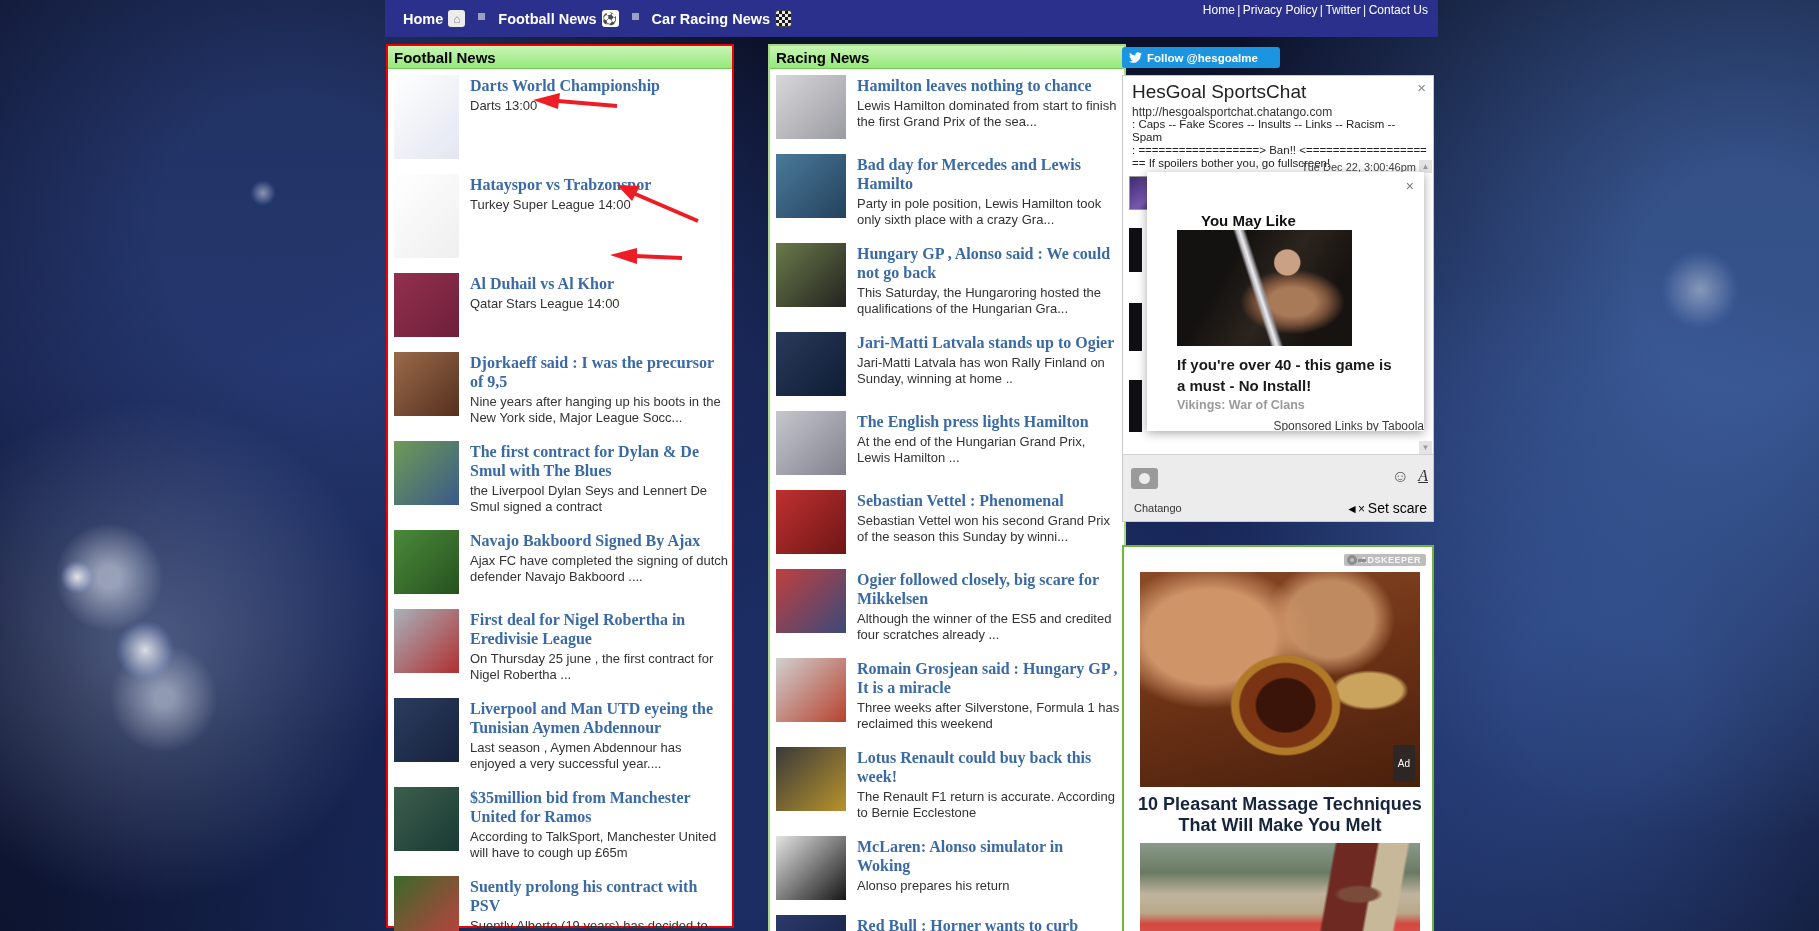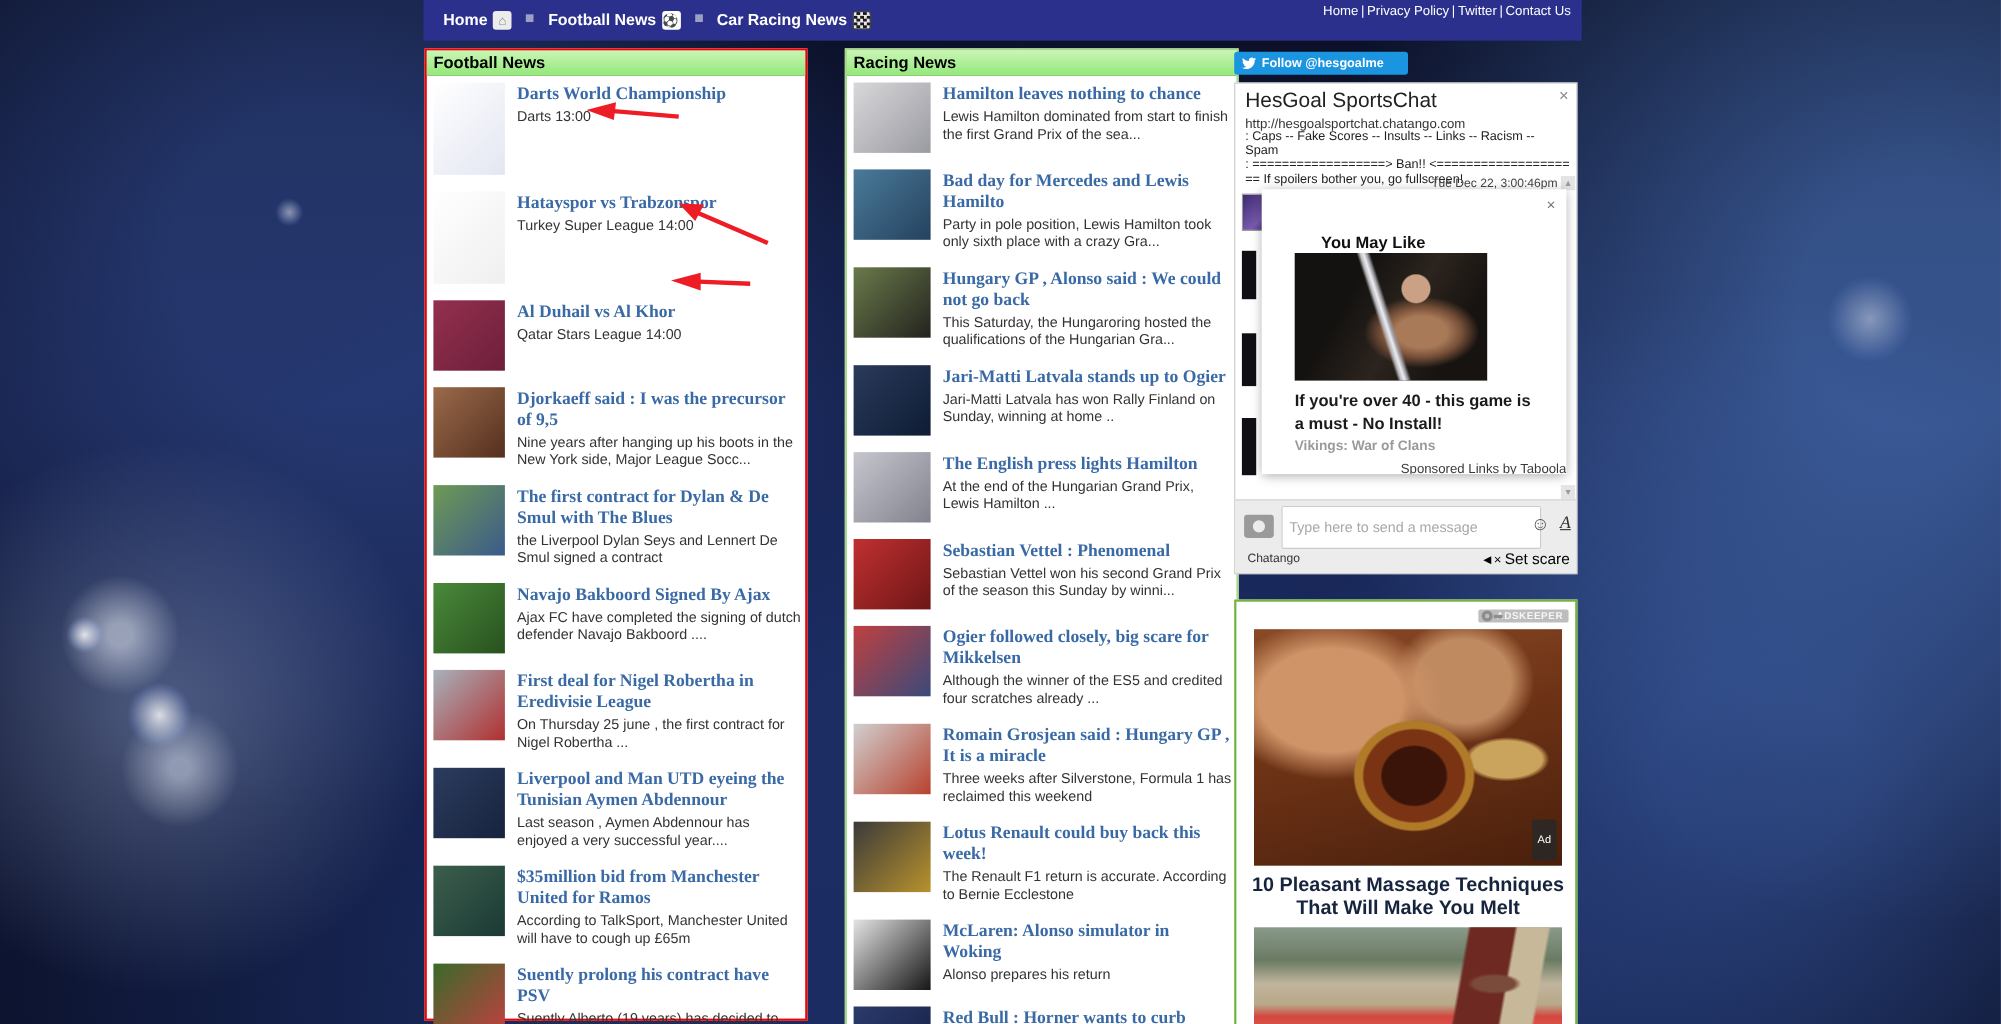--- a/index.html
+++ b/index.html
@@ -213,21 +213,21 @@
       <div class="news-item">
     <div class="thumb" style="background: linear-gradient(135deg, rgb(60, 94, 76), rgb(26, 58, 52));"></div>
     <div class="news-text">
       <div class="news-title">$35million bid from Manchester United for Ramos</div>
       <div class="news-desc">According to TalkSport, Manchester United will have to cough up £65m</div>
     </div>
   </div>
       <div class="news-item">
     <div class="thumb" style="background: linear-gradient(135deg, rgb(58, 106, 42), rgb(192, 64, 64));"></div>
     <div class="news-text">
-      <div class="news-title">Suently prolong his contract have PSV</div>
+      <div class="news-title">Suently prolong his contract with PSV</div>
       <div class="news-desc">Suently Alberto (19 years) has decided to prolong his contract with PSV ...</div>
     </div>
   </div>
     </div>
 </div>
 
 <div class="col col-racing">
   <div class="col-header">Racing News</div>
   <div class="news-list">
       <div class="news-item">
@@ -358,21 +358,20 @@
     <span class="chat-ad-close">×</span>
     <div class="chat-ad-head">You May Like</div>
     <div class="chat-ad-img"></div>
     <div class="chat-ad-line1">If you're over 40 - this game is a must - No Install!</div>
     <div class="chat-ad-line2">Vikings: War of Clans</div>
     <div class="chat-ad-sponsor">Sponsored Links by Taboola</div>
   </div>
 
   <div class="chat-input-area">
     <div class="cam-icon"></div>
-    <input class="chat-input" placeholder="Type here to send a message" style="">
     <span class="smiley">☺</span>
     <span class="font-a">A</span>
     <span class="chatango-brand">Chatango</span>
     <span class="mute">◄×</span>
     <span class="setname">Set scare</span>
   </div>
 </div>
 
 <div class="adbox">
   <div class="adskeeper">

